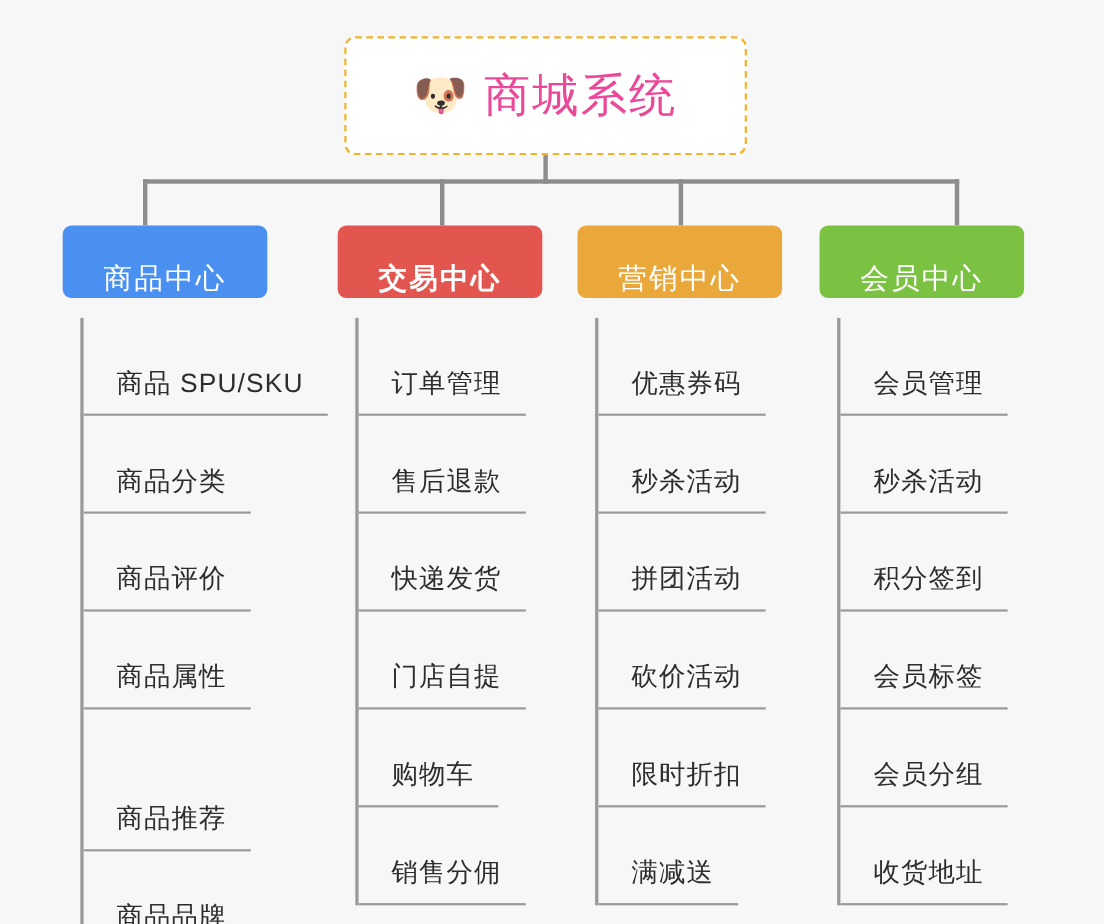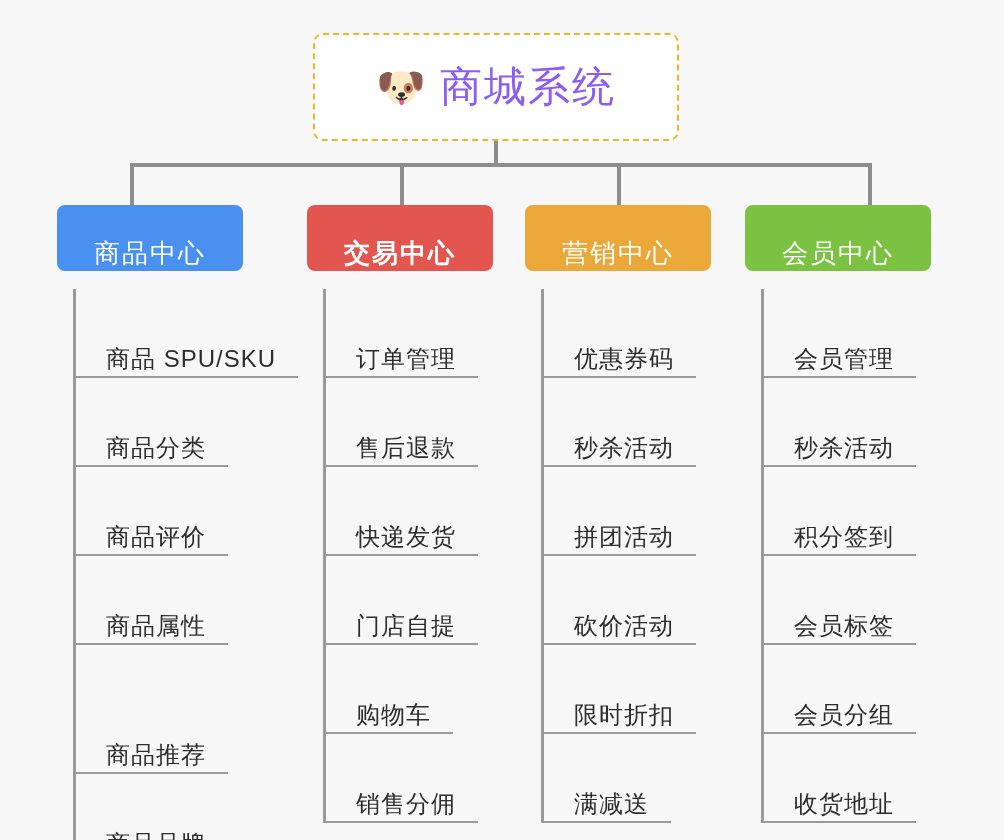--- a/index.html
+++ b/index.html
@@ -111,40 +111,40 @@
     padding-left: 0;
     border-left: 3px solid #9a9a9a;
   }
   .leaf {
     box-sizing: border-box;
     height: 89px;
     display: flex;
     align-items: flex-end;
     border-bottom: 2px solid #9a9a9a;
     padding-left: 30px;
-    padding-bottom: 3px;
+    padding-bottom: 13px;
   }
   .leaf-label {
     font-size: 24px;
     color: #2d2d2d;
     line-height: 1.15;
     white-space: nowrap;
     letter-spacing: 1px;
   }
   
   .leaf { width: auto; }
 </style>
 </head>
 <body style="background: rgb(247, 247, 247);">
 
 <div id="mindmap">
 
   <div class="root-node" style="background: rgb(255, 255, 255); border-color: rgb(240, 180, 42);">
     <span class="root-emoji">🐶</span>
-    <span class="root-title" style="color: #8b5cf6;">商城系统</span>
+    <span class="root-title" style="color: #ec4899;">商城系统</span>
   </div>
 
   <div class="conn conn-stem" style="background: rgb(141, 141, 141);"></div>
   <div class="conn conn-bus" style="background: rgb(141, 141, 141);"></div>
   <div class="conn conn-drop drop-0" style="background: rgb(141, 141, 141);"></div>
   <div class="conn conn-drop drop-1" style="background: rgb(141, 141, 141);"></div>
   <div class="conn conn-drop drop-2" style="background: rgb(141, 141, 141);"></div>
   <div class="conn conn-drop drop-3" style="background: rgb(141, 141, 141);"></div>
 
   <div class="column col-0">

